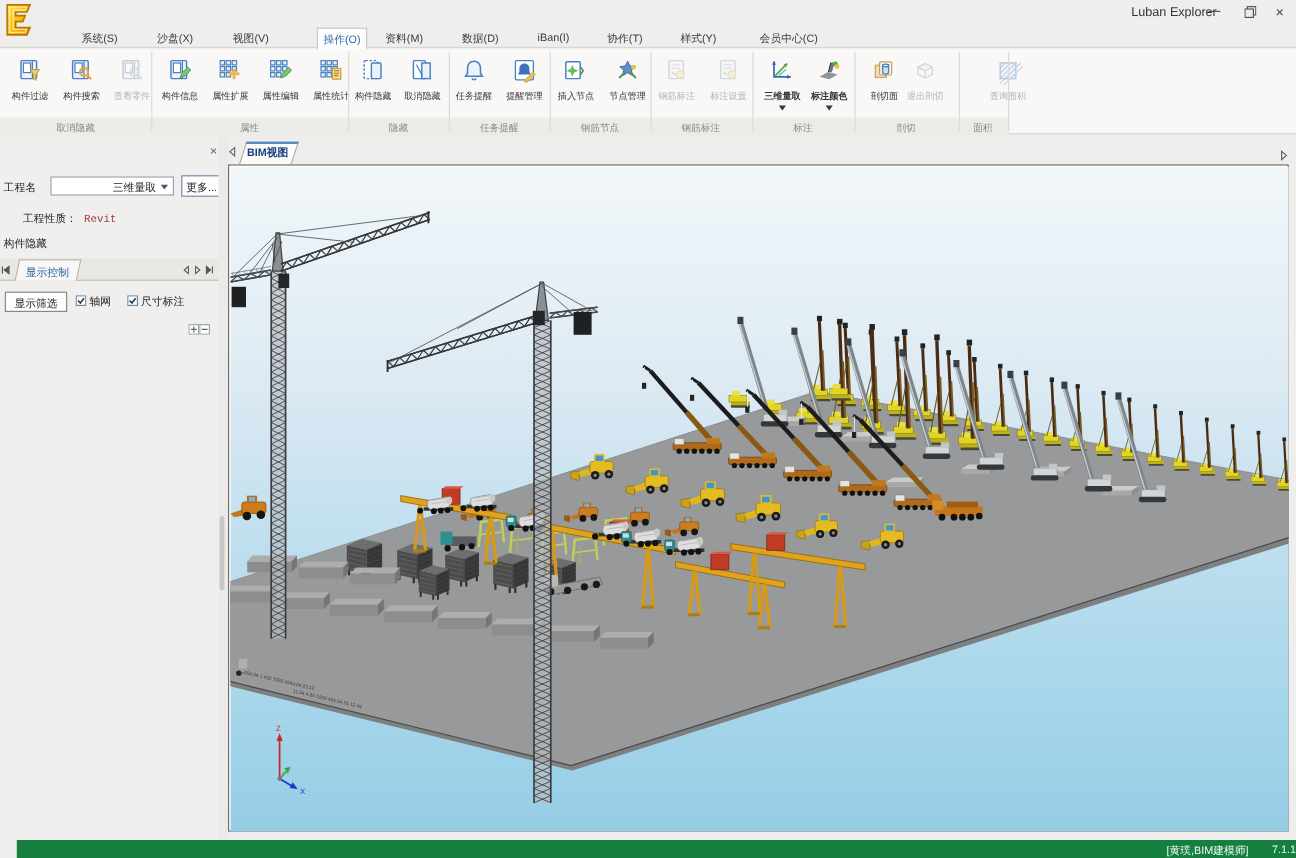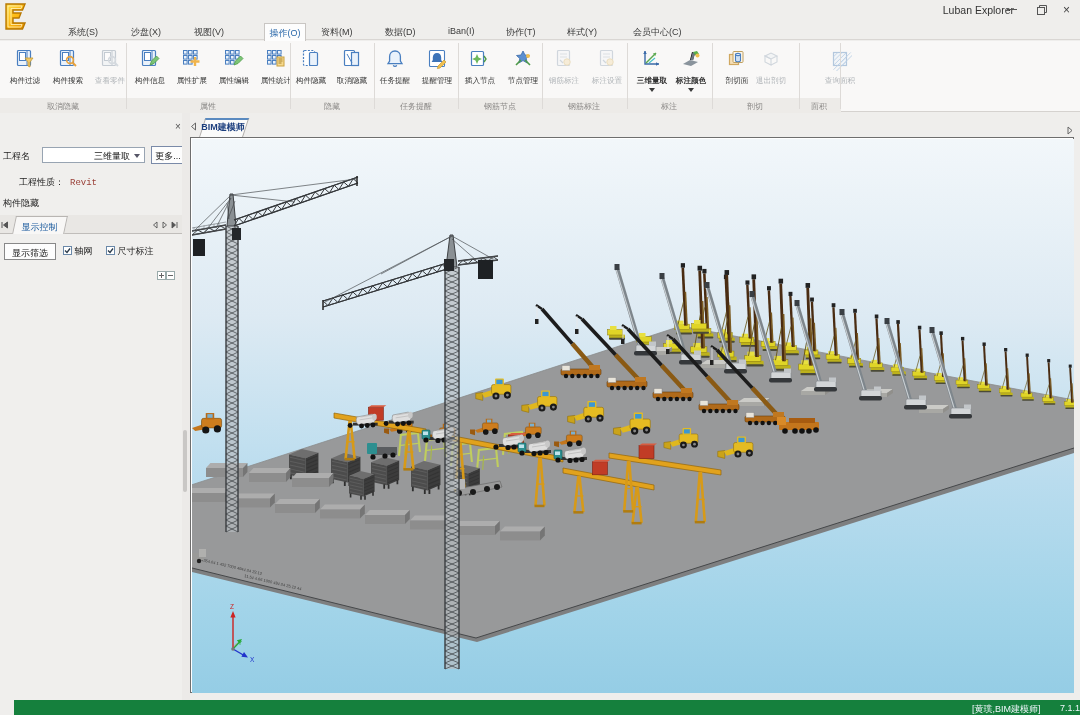--- a/index.html
+++ b/index.html
@@ -327,21 +327,21 @@
         <path d="M2 4.5h5" stroke="#666" stroke-width="1"></path>
       </svg></div>
 </div>
 <div class="splitter"></div>
 <div class="splith"></div>
 <div class="doctabs">
     <svg style="position:absolute;left:4px;top:9px" width="7" height="9" viewBox="0 0 7 9">
       <path d="M5.5 1L1.5 4.5l4 3.5z" fill="none" stroke="#666" stroke-width="1"></path>
     </svg>
     <div class="dtab"></div>
-    <div class="dtabtxt">BIM建模师</div>
+    <div class="dtabtxt">BIM视图</div>
   </div>
 <div style="position:absolute;left:1066px;top:121px;width:10px;height:10px"><svg width="8" height="9" viewBox="0 0 8 9">
       <path d="M2 1l4 3.5L2 8z" fill="none" stroke="#666" stroke-width="1"></path>
     </svg></div>
 <div class="viewport">
     <svg width="882" height="554" viewBox="191 138 882 554" style="display:block">
       <defs>
     <linearGradient id="sky" x1="0" y1="0" x2="0" y2="1">
       <stop offset="0" stop-color="#f2f7fa"></stop>
           <stop offset="0.32" stop-color="#ddeaf3"></stop>

